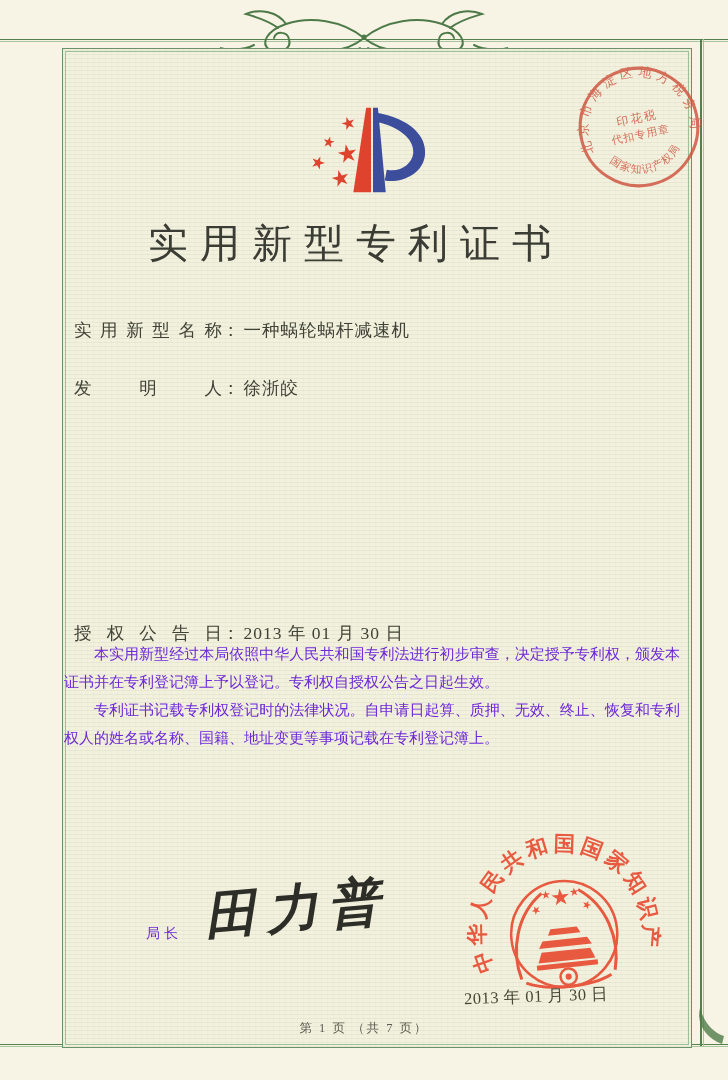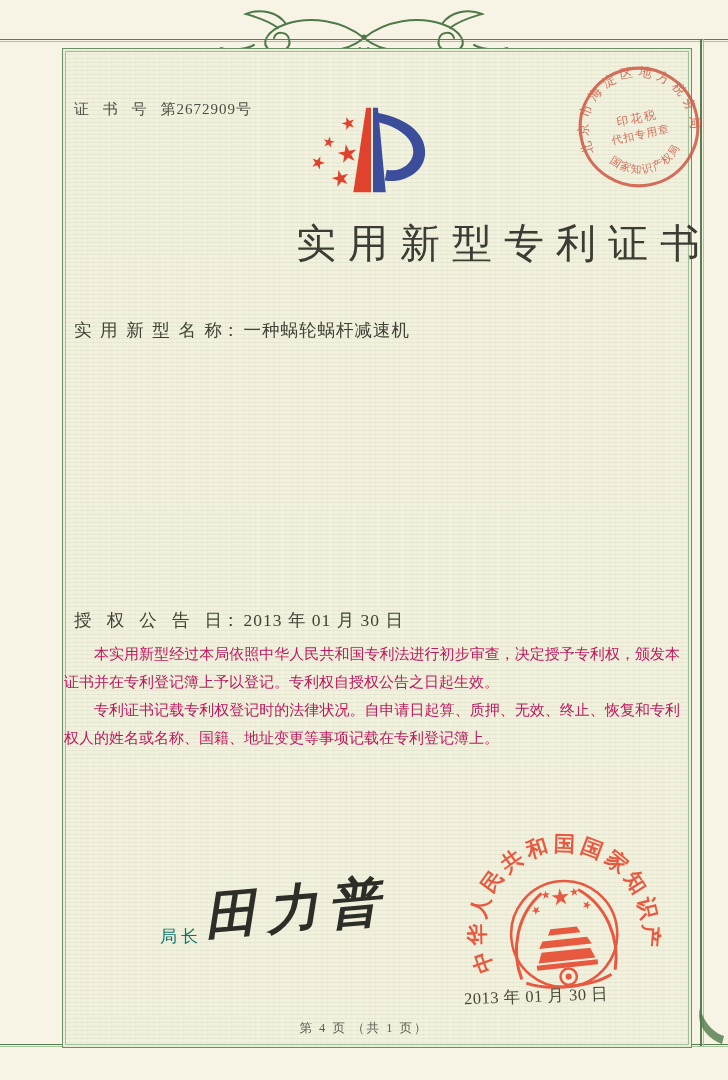--- a/index.html
+++ b/index.html
@@ -38,33 +38,33 @@
   
   .cert-no{position:absolute;left:74px;top:100px;font-size:15px;color:#4b4c43;}
   .cert-no .lab{letter-spacing:5px;}
   .cert-no .val{margin-left:9px;letter-spacing:1px;}
 
   .logo{position:absolute;left:288px;top:100px;width:168px;height:108px;}
 
   .tax-stamp{position:absolute;left:572px;top:60px;width:134px;height:134px;
     transform:rotate(-12deg);opacity:.84;}
 
-  .cert-title{position:absolute;left:0;top:216px;width:712px;text-align:right;
+  .cert-title{position:absolute;left:0;top:216px;width:712px;text-align:center;
     font-size:40px;letter-spacing:12px;font-weight:500;color:#3b3c34;}
 
   .frow{position:absolute;left:74px;width:600px;font-size:17.5px;color:#414237;white-space:nowrap;}
   .flabel{display:inline-block;width:148px;text-align:justify;text-align-last:justify;vertical-align:bottom;}
   .fcolon{margin-right:4px;}
   .fvalue{letter-spacing:1px;}
 
   .body-text{position:absolute;left:62px;top:640px;width:616px;padding:0 2px;}
-  .body-text p{margin:0;font-size:15px;line-height:28px;color:#be185d;
+  .body-text p{margin:0;font-size:15px;line-height:28px;color:#6d28d9;
     text-align:justify;text-indent:2em;}
 
-  .director{position:absolute;left:160px;top:925px;font-size:17px;letter-spacing:4px;color:#0f766e;}
+  .director{position:absolute;left:146px;top:925px;font-size:14px;letter-spacing:4px;color:#6d28d9;}
   .signature{position:absolute;left:204px;top:874px;font-size:52px;font-style:italic;
     font-weight:600;letter-spacing:10px;color:#2e2e28;transform:rotate(-5deg);}
 
   .office-seal{position:absolute;left:462px;top:830px;width:204px;height:204px;
     transform:rotate(-6deg);opacity:.93;}
   .seal-date{position:absolute;left:464px;top:984px;width:240px;font-size:16.5px;
     color:#474738;letter-spacing:.5px;transform:rotate(-2deg);white-space:nowrap;}
 
   .footer{position:absolute;left:0;top:1020px;width:728px;text-align:center;
     font-size:12.5px;letter-spacing:2px;color:#5b5b50;}
@@ -99,23 +99,20 @@
       <path d="M 128,88 C 150,80 160,84 170,90" stroke-width="1.6"></path>
     </g>
   </svg>
 
   <svg class="curl-br" viewBox="0 0 36 44">
     <path d="M 34,40 C 18,34 8,20 12,4 C 16,18 24,28 36,32 Z" fill="#4e7a49" opacity=".8"></path>
   </svg>
 
   <div class="panel"></div>
 
-  <div class="cert-no">
-    <span class="lab">证 书 号</span><span class="val">第2672909号</span>
-  </div>
 
   <svg class="logo" viewBox="0 0 170 110">
     <defs>
       <path id="star" d="M0,-1 L0.2245,-0.309 0.9511,-0.309 0.3633,0.118 0.5878,0.809 0,0.382 -0.5878,0.809 -0.3633,0.118 -0.9511,-0.309 -0.2245,-0.309 Z"></path>
     </defs>
     <use href="#star" fill="#df432d" transform="translate(61,24) scale(7) rotate(-18)"></use>
     <use href="#star" fill="#df432d" transform="translate(41,43) scale(6) rotate(12)"></use>
     <use href="#star" fill="#df432d" transform="translate(60,55) scale(10) rotate(-10)"></use>
     <use href="#star" fill="#df432d" transform="translate(30,64) scale(7) rotate(20)"></use>
     <use href="#star" fill="#df432d" transform="translate(53,80) scale(9) rotate(-15)"></use>
@@ -138,21 +135,24 @@
     </text>
     <text x="65" y="60" text-anchor="middle" fill="#cf5540" font-size="11.5" letter-spacing="2">印花税</text>
     <text x="65" y="76" text-anchor="middle" fill="#cf5540" font-size="10.5" letter-spacing="1">代扣专用章</text>
   </svg>
 
   <div class="cert-title">实用新型专利证书</div>
 
   <div class="frow" style="top:318px">
     <span class="flabel">实用新型名称</span><span class="fcolon">：</span><span class="fvalue">一种蜗轮蜗杆减速机</span>
   </div>
-  <div class="frow" style="top:608px">
+  <div class="frow" style="top:376px">
+    <span class="flabel">发明人</span><span class="fcolon">：</span><span class="fvalue">徐浙皎</span>
+  </div>
+  <div class="frow" style="top:621px">
     <span class="flabel">授权公告日</span><span class="fcolon">：</span><span class="fvalue">2013 年 01 月 30 日</span>
   </div>
 
   <div class="body-text">
     <p>本实用新型经过本局依照中华人民共和国专利法进行初步审查，决定授予专利权，颁发本证书并在专利登记簿上予以登记。专利权自授权公告之日起生效。</p>
     <p>专利证书记载专利权登记时的法律状况。自申请日起算、质押、无效、终止、恢复和专利权人的姓名或名称、国籍、地址变更等事项记载在专利登记簿上。</p>
   </div>
 
   <div class="director">局长</div>
   <div class="signature">田力普</div>
@@ -177,15 +177,15 @@
       <rect x="70" y="130" width="60" height="5" fill="#e84f35"></rect>
       <path d="M 54,142 C 46,112 56,78 82,60" stroke="#e84f35" stroke-width="3" fill="none"></path>
       <path d="M 146,142 C 154,112 144,78 118,60" stroke="#e84f35" stroke-width="3" fill="none"></path>
       <circle cx="100" cy="144" r="8" fill="none" stroke="#e84f35" stroke-width="2.5"></circle>
       <circle cx="100" cy="144" r="3" fill="#e84f35"></circle>
       <path d="M 58,146 C 78,156 122,156 142,146" stroke="#e84f35" stroke-width="3" fill="none"></path>
     </g>
   </svg>
   <div class="seal-date">2013 年 01 月 30 日</div>
 
-  <div class="footer">第 4 页 （共 1 页）</div>
+  <div class="footer">第 1 页 （共 7 页）</div>
 
 </div>
 
 </body></html>

